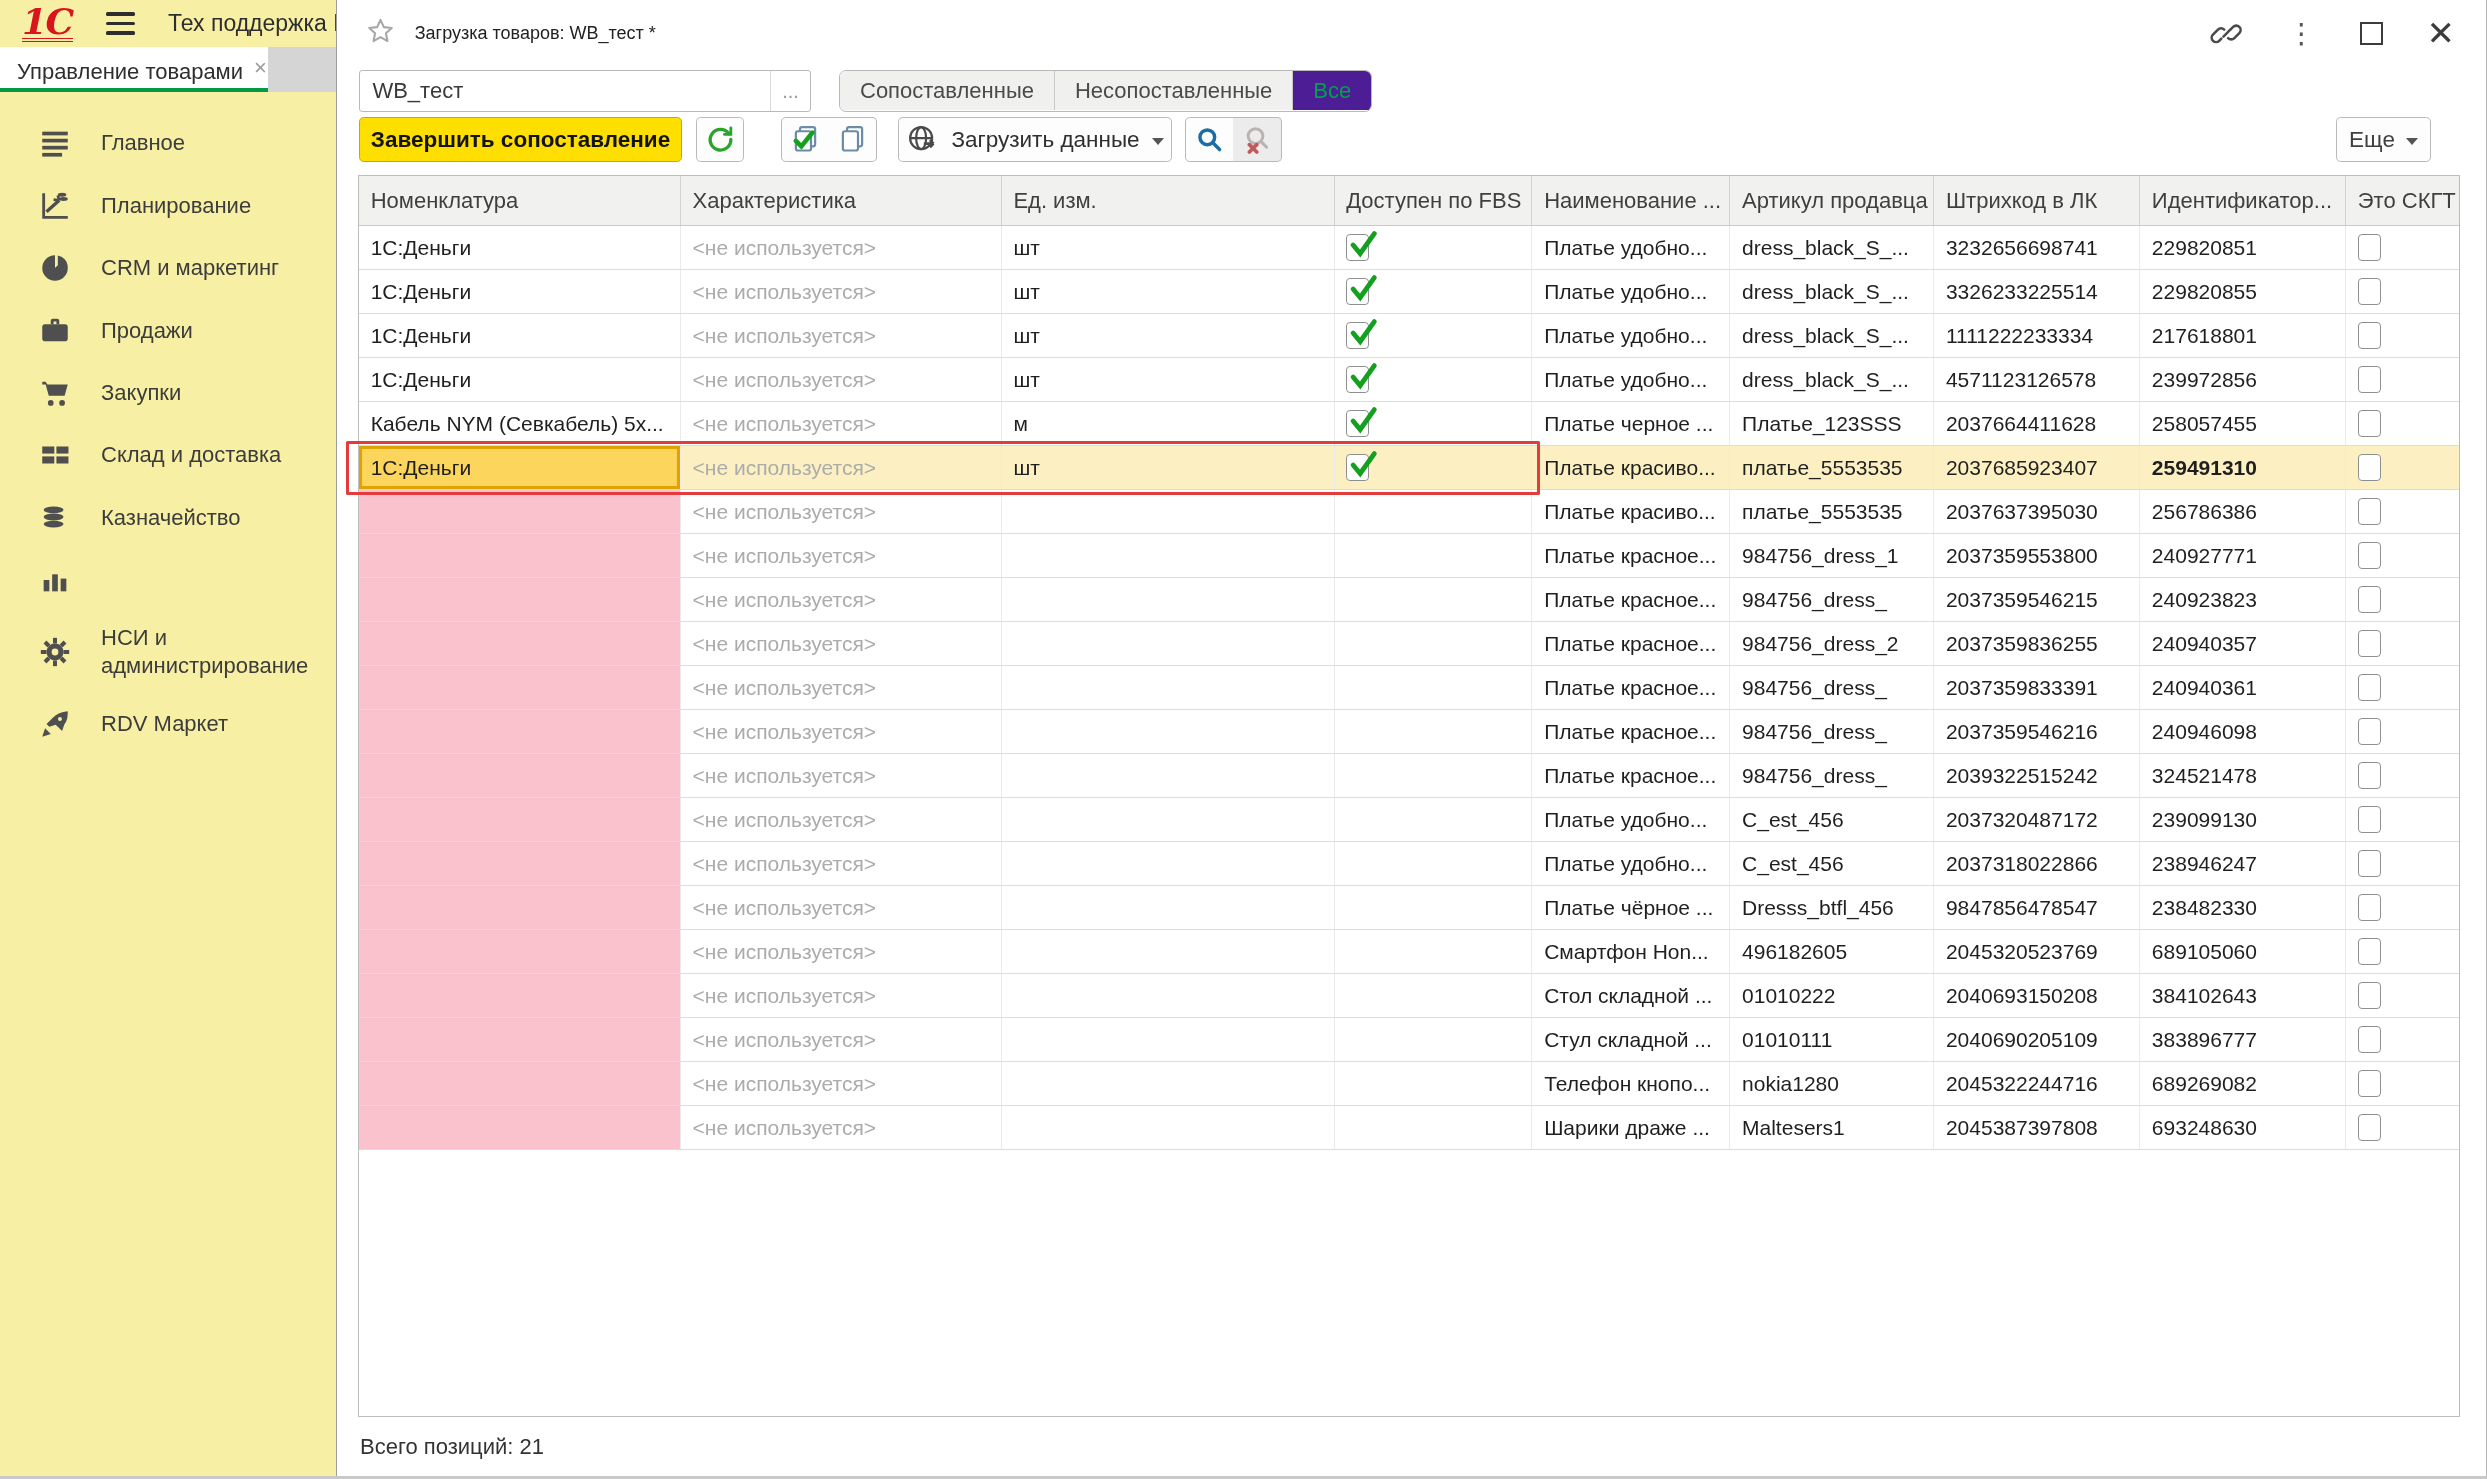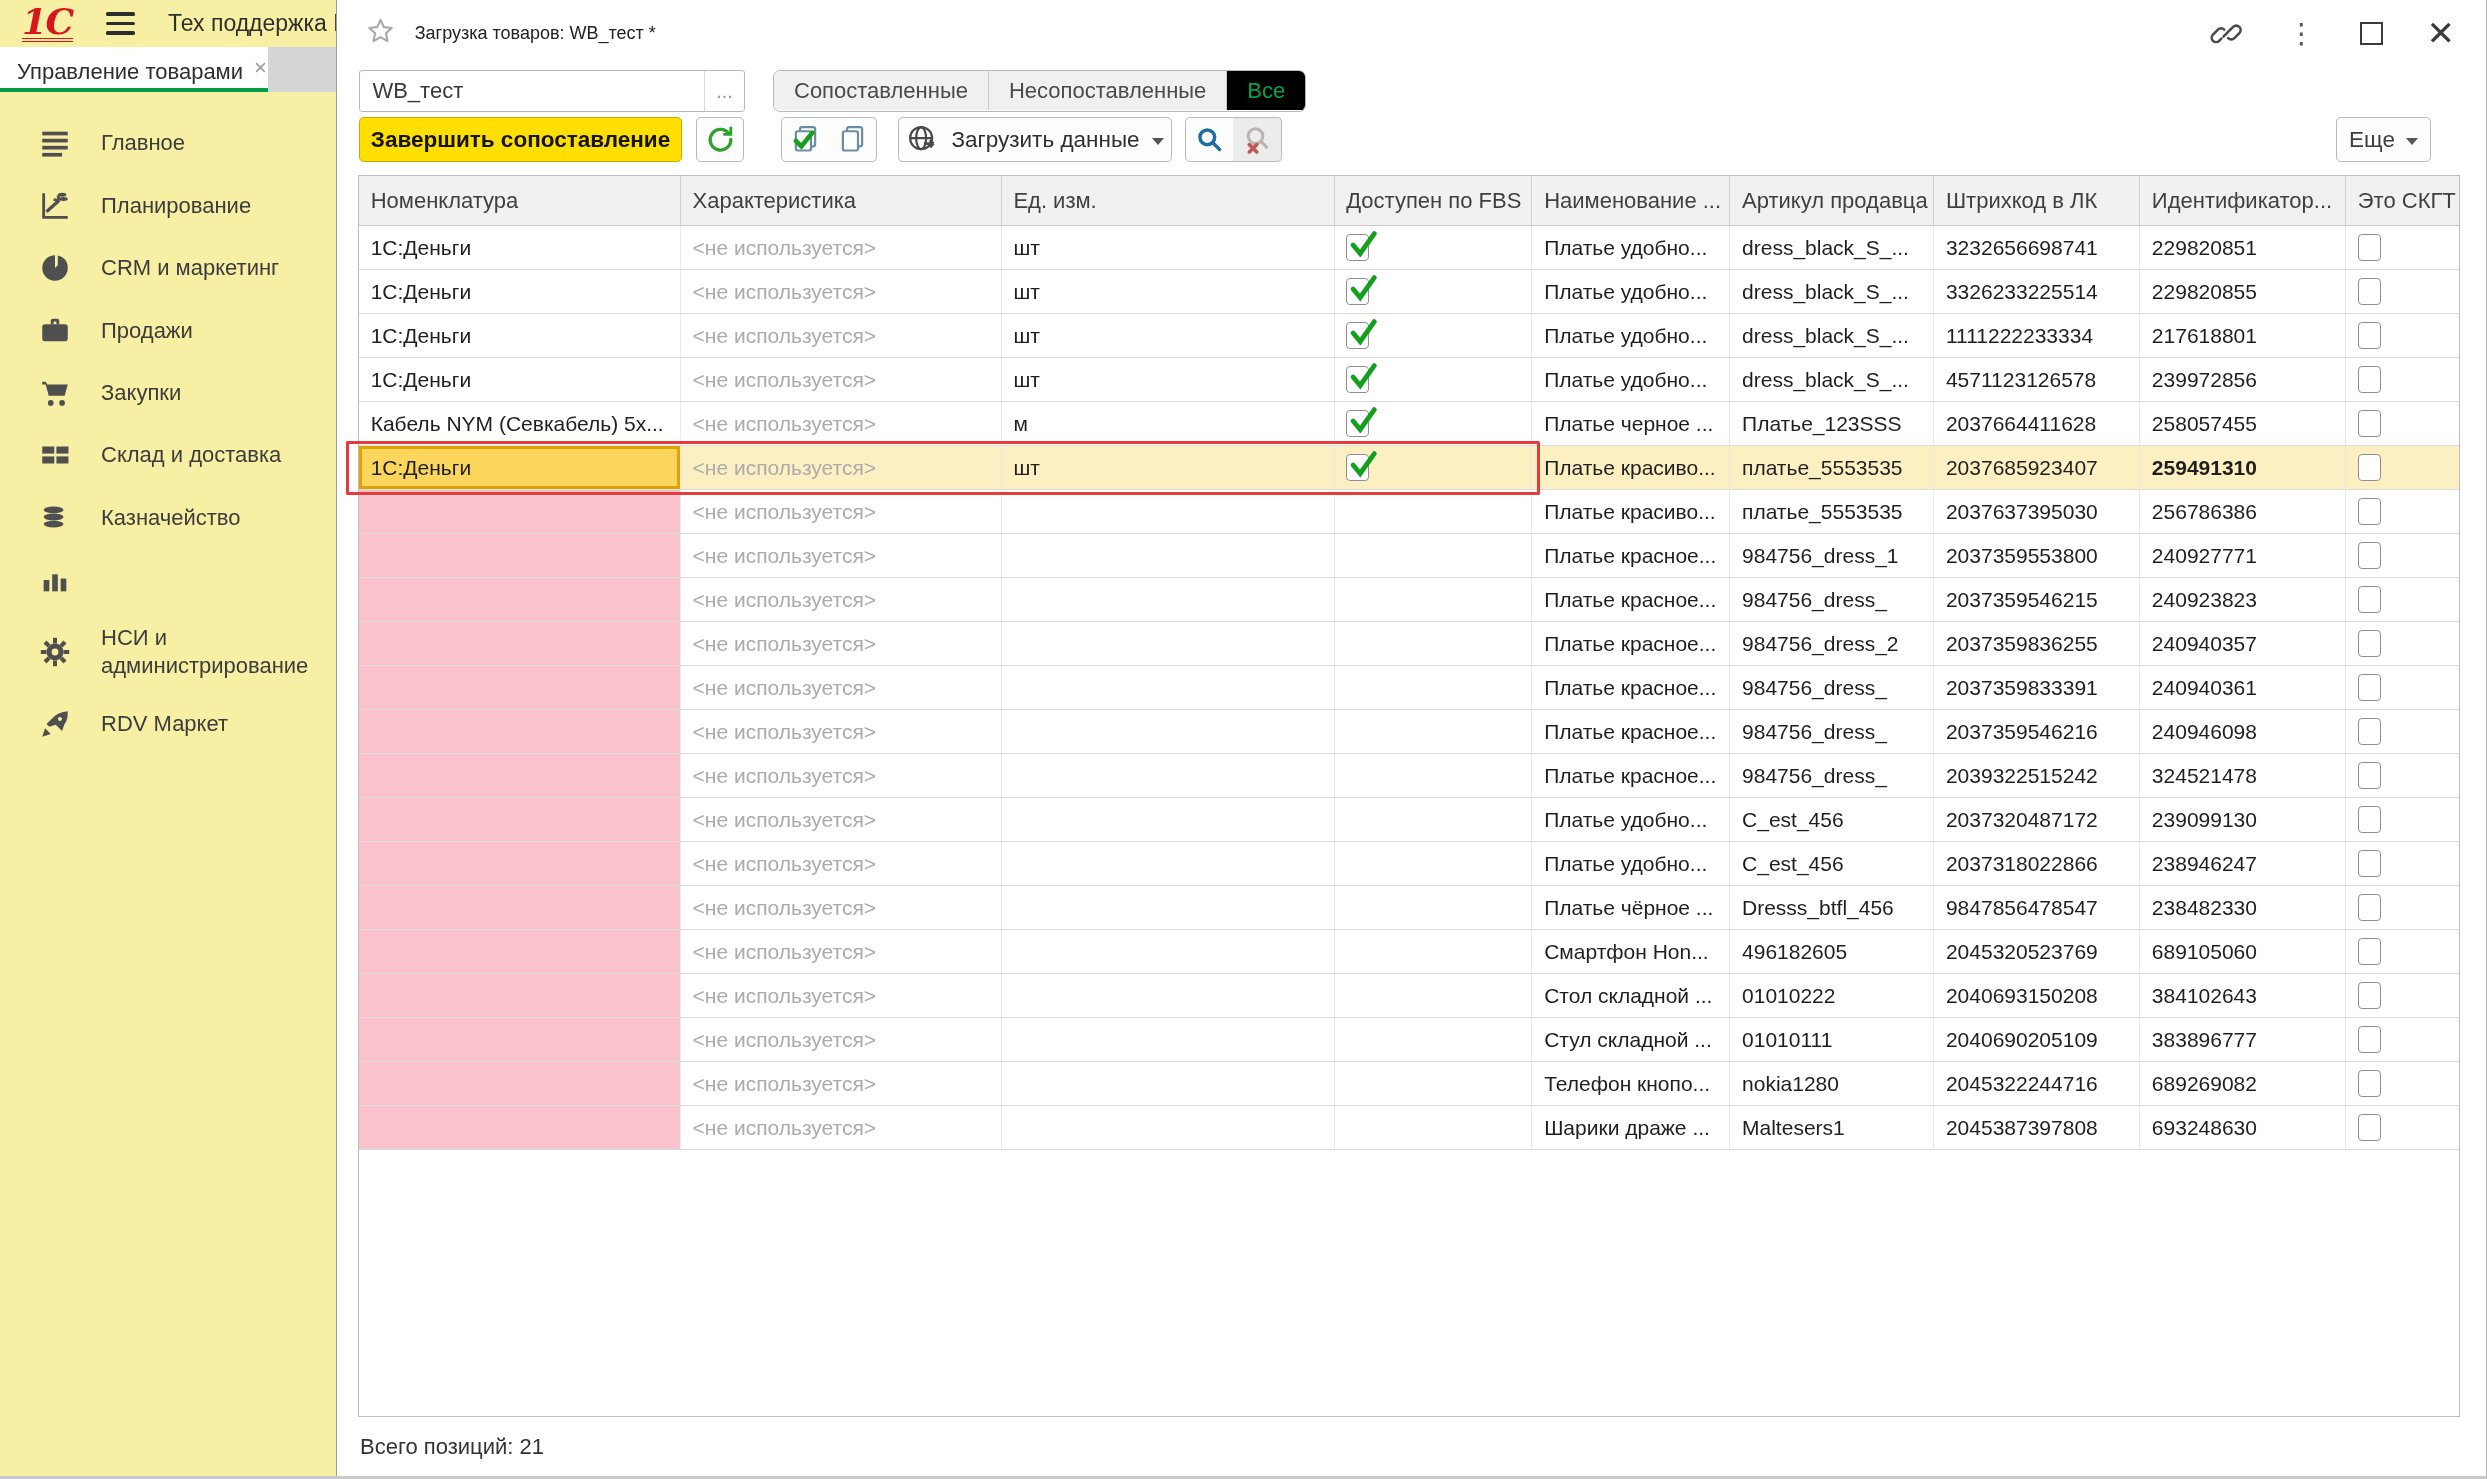--- a/index.html
+++ b/index.html
@@ -37,31 +37,31 @@
   .titlebar { position:absolute; left:0; top:0; width:100%; height:66px; display:flex; align-items:center; }
   .star { margin-left:28px; }
   .dlg-title { font-size:18px; color:#222; margin-left:18.7px; white-space:nowrap; }
   .win-icons { position:absolute; right:31px; top:0; height:66px; display:flex; align-items:center; gap:44px; }
   .win-btn { display:flex; align-items:center; justify-content:center; cursor:pointer; }
   .kebab { font-size:28px; color:#555; font-family:"DejaVu Sans", sans-serif; }
   .maxi { width:23px; height:23px; border:2.3px solid #3c3c3c; }
   .closex { font-size:34px; color:#3c3c3c; line-height:1; }
 
   .row1 { position:absolute; left:22px; top:70px; height:42px; display:flex; }
-  .profile-field { width:386px; height:42px; border:1.6px solid #b9b9b9; border-radius:3.1px;
+  .profile-field { width:452px; height:42px; border:1.6px solid #b9b9b9; border-radius:3.1px;
                    display:flex; background:#fff; }
   .profile-input { flex:1; border:none; outline:none; font-size:22px; color:#3a3a3a; padding:0 12.4px;
                    font-family:"Liberation Sans", sans-serif; background:transparent; }
   .profile-more { width:40px; border-left:1.6px solid #d9d9d9; color:#9a9a9a; font-size:20px;
                   display:flex; align-items:center; justify-content:center; cursor:pointer; }
   .filters { display:flex; margin-left:28px; border:1.6px solid #b9b9b9; border-radius:7px; overflow:hidden; }
   .filter-btn { height:39px; padding:0 20px; font-size:22px; color:#4a4a4a; background:#f0f0ef;
                 display:flex; align-items:center; border-right:1.6px solid #c9c9c9; cursor:pointer; }
   .filter-btn:last-child { border-right:none; }
-  .filter-btn.active { background:#000000; color:#00a14b; }
+  .filter-btn.active { background:#4c1d95; color:#00a14b; }
 
   .row2 { position:absolute; left:22px; top:117px; height:47px; width:2100px; }
   .btn { background:#fdfdfd; border:1.6px solid #b9b9b9; border-radius:4.7px; display:inline-flex;
          align-items:center; justify-content:center; cursor:pointer; }
   .btn-finish { position:absolute; left:0; top:0; width:323px; height:45px; background:#ffdf00;
                 border:1.6px solid #c3ab00; border-radius:4.7px; font-size:22.5px; font-weight:bold;
                 color:#141414; display:flex; align-items:center; justify-content:center; cursor:pointer; }
   .btn-refresh { position:absolute; left:337px; top:0; width:48px; height:45px; }
   .btn-checkall { position:absolute; left:422px; top:0; width:49px; height:45px; border-radius:4.7px 0 0 4.7px; }
   .btn-uncheckall { position:absolute; left:469px; top:0; width:49px; height:45px; border-left:none; border-radius:0 4.7px 4.7px 0; }

